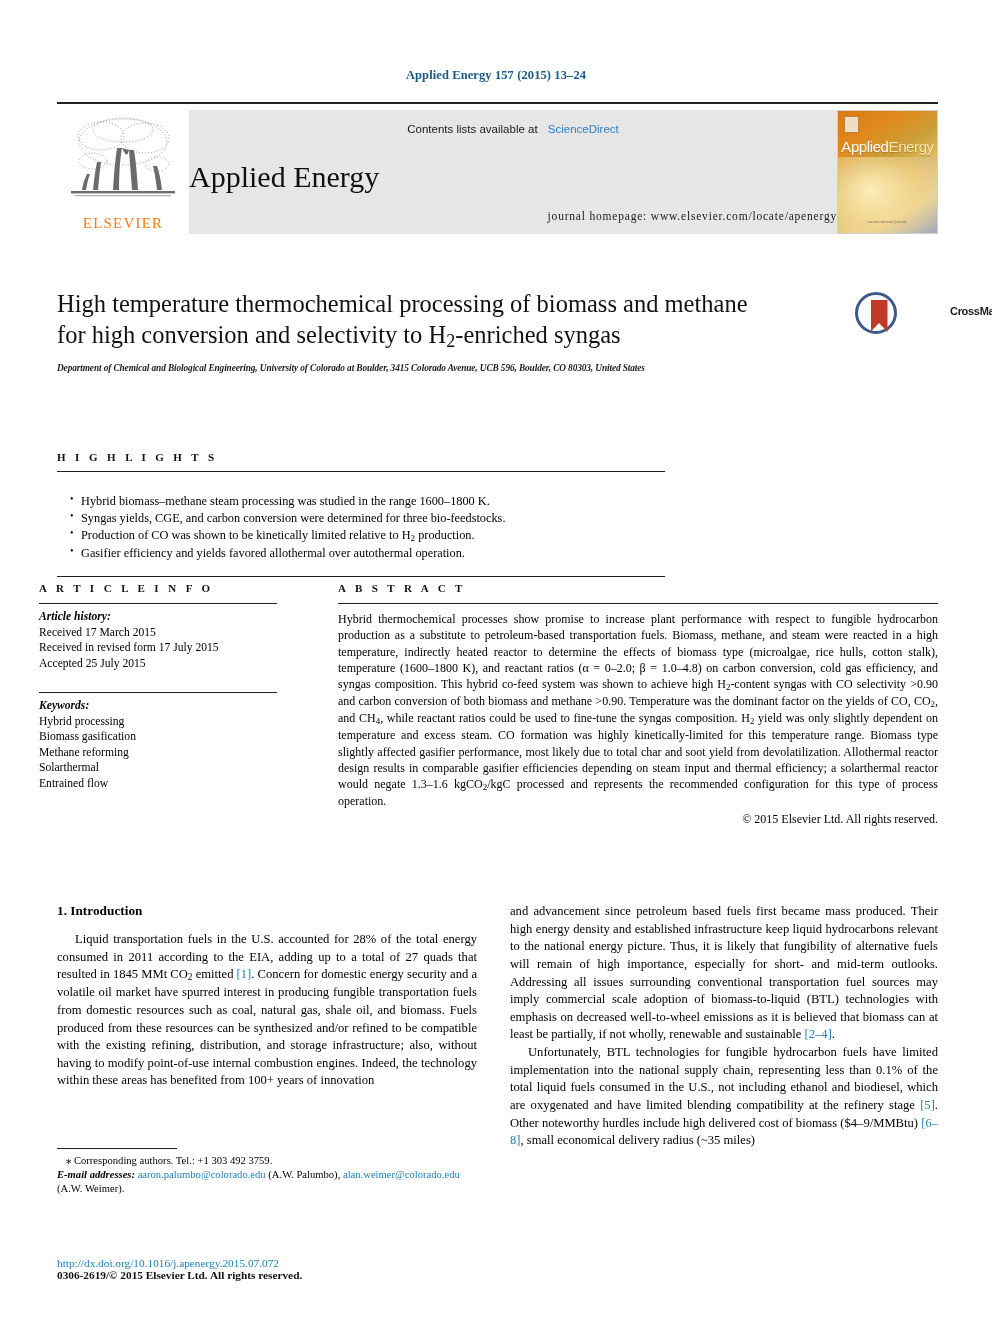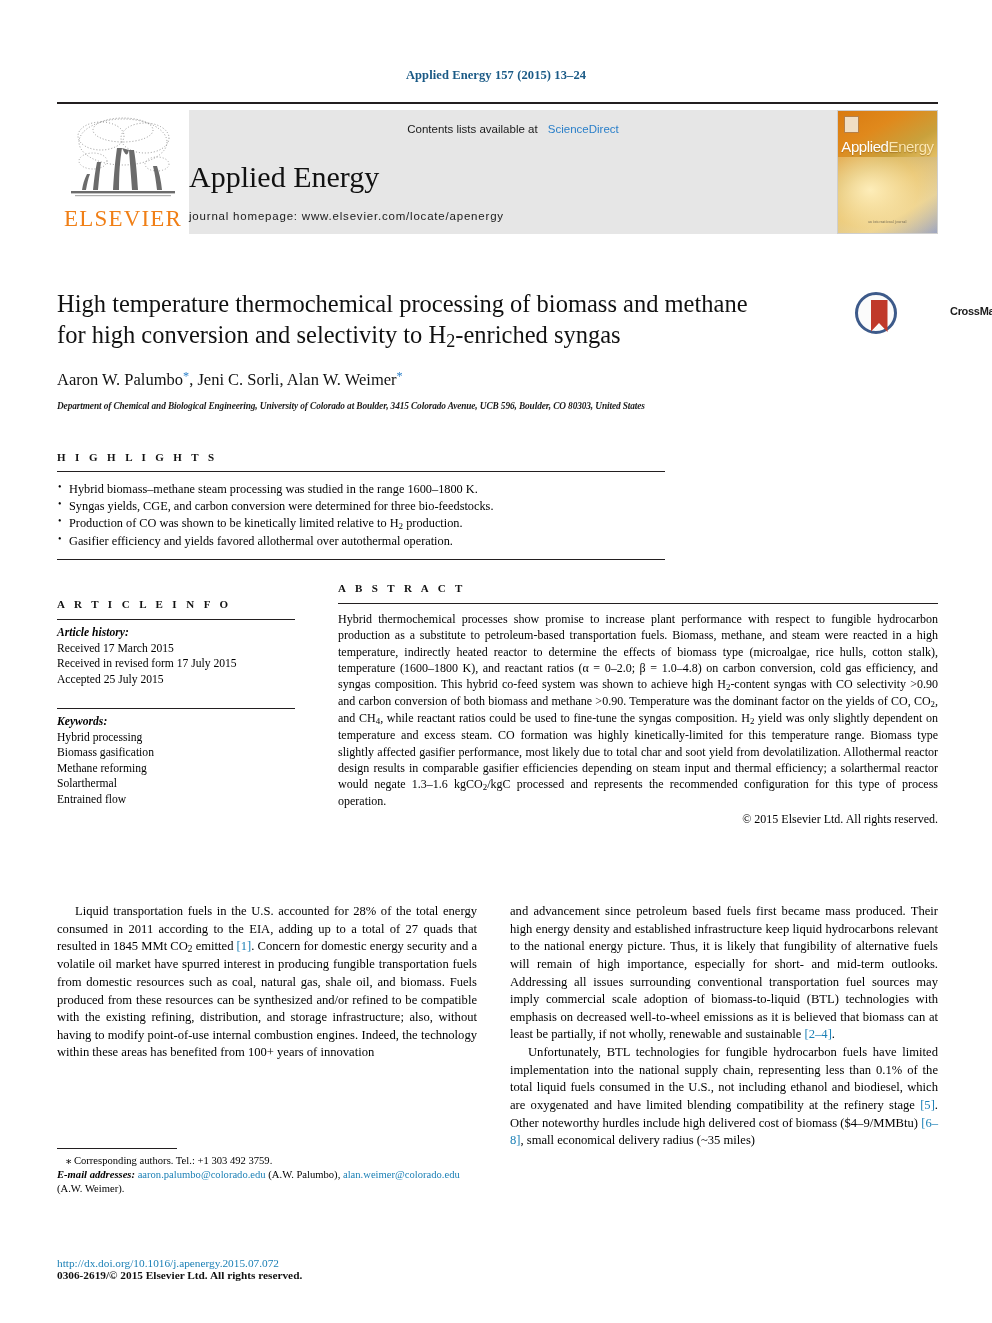--- a/index.html
+++ b/index.html
@@ -60,21 +60,21 @@
     left: 10px; top: 4px;
     width: 112px; height: 92px;
   }
   .els-word {
     position: absolute;
     left: 4px; bottom: 2px;
     width: 124px;
     text-align: center;
     color: #f07f16;
     font-family: "Liberation Serif", serif;
-    font-size: 23px;
+    font-size: 15px;
     letter-spacing: 1.2px;
     font-weight: normal;
   }
   .mast-center {
     flex: 1 1 auto;
     background: #e6e6e6;
     position: relative;
   }
   .contents-line {
     position: absolute;
@@ -88,22 +88,22 @@
   .journal-title {
     position: absolute;
     top: 50px; left: 0; width: 100%;
     font-family: "Liberation Serif", serif;
     font-size: 30px;
     color: #111111;
   }
   .homepage {
     position: absolute;
     bottom: 12px; left: 0; width: 100%;
-    text-align: left;
-    font-family: Liberation Sans, sans-serif;
+    text-align: right;
+    font-family: Liberation Serif, serif;
     font-size: 11.5px;
     letter-spacing: 0.8px;
     color: #1a1a1a;
   }
   .cover-thumb {
     flex: 0 0 101px;
     width: 101px;
     height: 124px;
     position: relative;
     background: linear-gradient(150deg,#d97a10 0%, #e0891c 22%, #c9a13c 42%, #e8c46a 60%, #f2dc9a 78%, #9aa4c4 100%);
@@ -225,42 +225,41 @@
   .hl-rule-top {
     margin-top: 8px;
     border-top: 1px solid #231f20;
   }
   .hl-rule-bot {
     margin-top: 7px;
     border-top: 1px solid #231f20;
   }
   .hl-list {
     list-style: none;
-    margin: 0;
+    margin: 12px;
     padding: 9px 0 2px 0;
     font-size: 12.3px;
     line-height: 1.40;
   }
   .hl-list li {
     position: relative;
     padding-left: 12px;
   }
   .hl-list li::before {
     content: "\2022";
     position: absolute;
     left: 1px; top: -1px;
     font-size: 10px;
   }
 
   
   .info-col {
     position: absolute;
-    top: 582px; left: 57px;
+    top: 582px; left: 39px;
     width: 238px;
-    margin-top: 16px;
   }
   .abs-col {
     position: absolute;
     top: 582px; left: 338px;
     width: 600px;
   }
   .ai-rule {
     border-top: 1.6px solid #231f20;
     margin-top: 9px;
   }
@@ -399,23 +398,20 @@
       </div>
 
     </div>
   </div>
 
   <div class="title-block">
     <h1 class="art-title">
       <span>High temperature thermochemical processing of biomass and methane</span><br>
       <span>for high conversion and selectivity to H</span><sub>2</sub><span>-enriched syngas</span>
     </h1>
-    <div class="authors">
-      <span>Aaron W. Palumbo</span><sup class="aster">*</sup>, <span>Jeni C. Sorli</span>, <span>Alan W. Weimer</span><sup class="aster">*</sup>
-    </div>
     <div class="affil">Department of Chemical and Biological Engineering, University of Colorado at Boulder, 3415 Colorado Avenue, UCB 596, Boulder, CO 80303, United States</div>
   </div>
 
   <div class="crossmark">
     <div class="cm-badge">
       <div class="cm-shape"></div>
     </div>
     <div class="cm-text">CrossMark</div>
   </div>
 
@@ -452,20 +448,21 @@
   </div>
 
   <div class="abs-col">
     <div class="sec-head">A B S T R A C T</div>
     <div class="ai-rule"></div>
     <div class="abs-body">Hybrid thermochemical processes show promise to increase plant performance with respect to fungible hydrocarbon production as a substitute to petroleum-based transportation fuels. Biomass, methane, and steam were reacted in a high temperature, indirectly heated reactor to determine the effects of biomass type (microalgae, rice hulls, cotton stalk), temperature (1600–1800 K), and reactant ratios (α = 0–2.0; β = 1.0–4.8) on carbon conversion, cold gas efficiency, and syngas composition. This hybrid co-feed system was shown to achieve high H<sub>2</sub>-content syngas with CO selectivity &gt;0.90 and carbon conversion of both biomass and methane &gt;0.90. Temperature was the dominant factor on the yields of CO, CO<sub>2</sub>, and CH<sub>4</sub>, while reactant ratios could be used to fine-tune the syngas composition. H<sub>2</sub> yield was only slightly dependent on temperature and excess steam. CO formation was highly kinetically-limited for this temperature range. Biomass type slightly affected gasifier performance, most likely due to total char and soot yield from devolatilization. Allothermal reactor design results in comparable gasifier efficiencies depending on steam input and thermal efficiency; a solarthermal reactor would negate 1.3–1.6 kgCO<sub>2</sub>/kgC processed and represents the recommended configuration for this type of process operation.</div>
     <div class="abs-rights">© 2015 Elsevier Ltd. All rights reserved.</div>
   </div>
 
   <div class="col-left">
+    <h2 class="h2sec">1. Introduction</h2>
     <p class="para">
       <span>Liquid transportation fuels in the U.S. accounted for 28% of the total energy consumed in 2011 according to the EIA, adding up to a total of 27 quads that resulted in 1845 MMt CO</span><sub>2</sub><span> emitted </span><span class="ref">[1]</span><span>. Concern for domestic energy security and a volatile oil market have spurred interest in producing fungible transportation fuels from domestic resources such as coal, natural gas, shale oil, and biomass. Fuels produced from these resources can be synthesized and/or refined to be compatible with the existing refining, distribution, and storage infrastructure; also, without having to modify point-of-use internal combustion engines. Indeed, the technology within these areas has benefited from 100+ years of innovation</span>
     </p>
   </div>
 
   <div class="col-right">
     <p class="para" style="text-indent:0">
       <span>and advancement since petroleum based fuels first became mass produced. Their high energy density and established infrastructure keep liquid hydrocarbons relevant to the national energy picture. Thus, it is likely that fungibility of alternative fuels will remain of high importance, especially for short- and mid-term outlooks. Addressing all issues surrounding conventional transportation fuel sources may imply commercial scale adoption of biomass-to-liquid (BTL) technologies with emphasis on decreased well-to-wheel emissions as it is believed that biomass can at least be partially, if not wholly, renewable and sustainable </span><span class="ref">[2–4]</span><span>.</span>
     </p>
     <p class="para">

